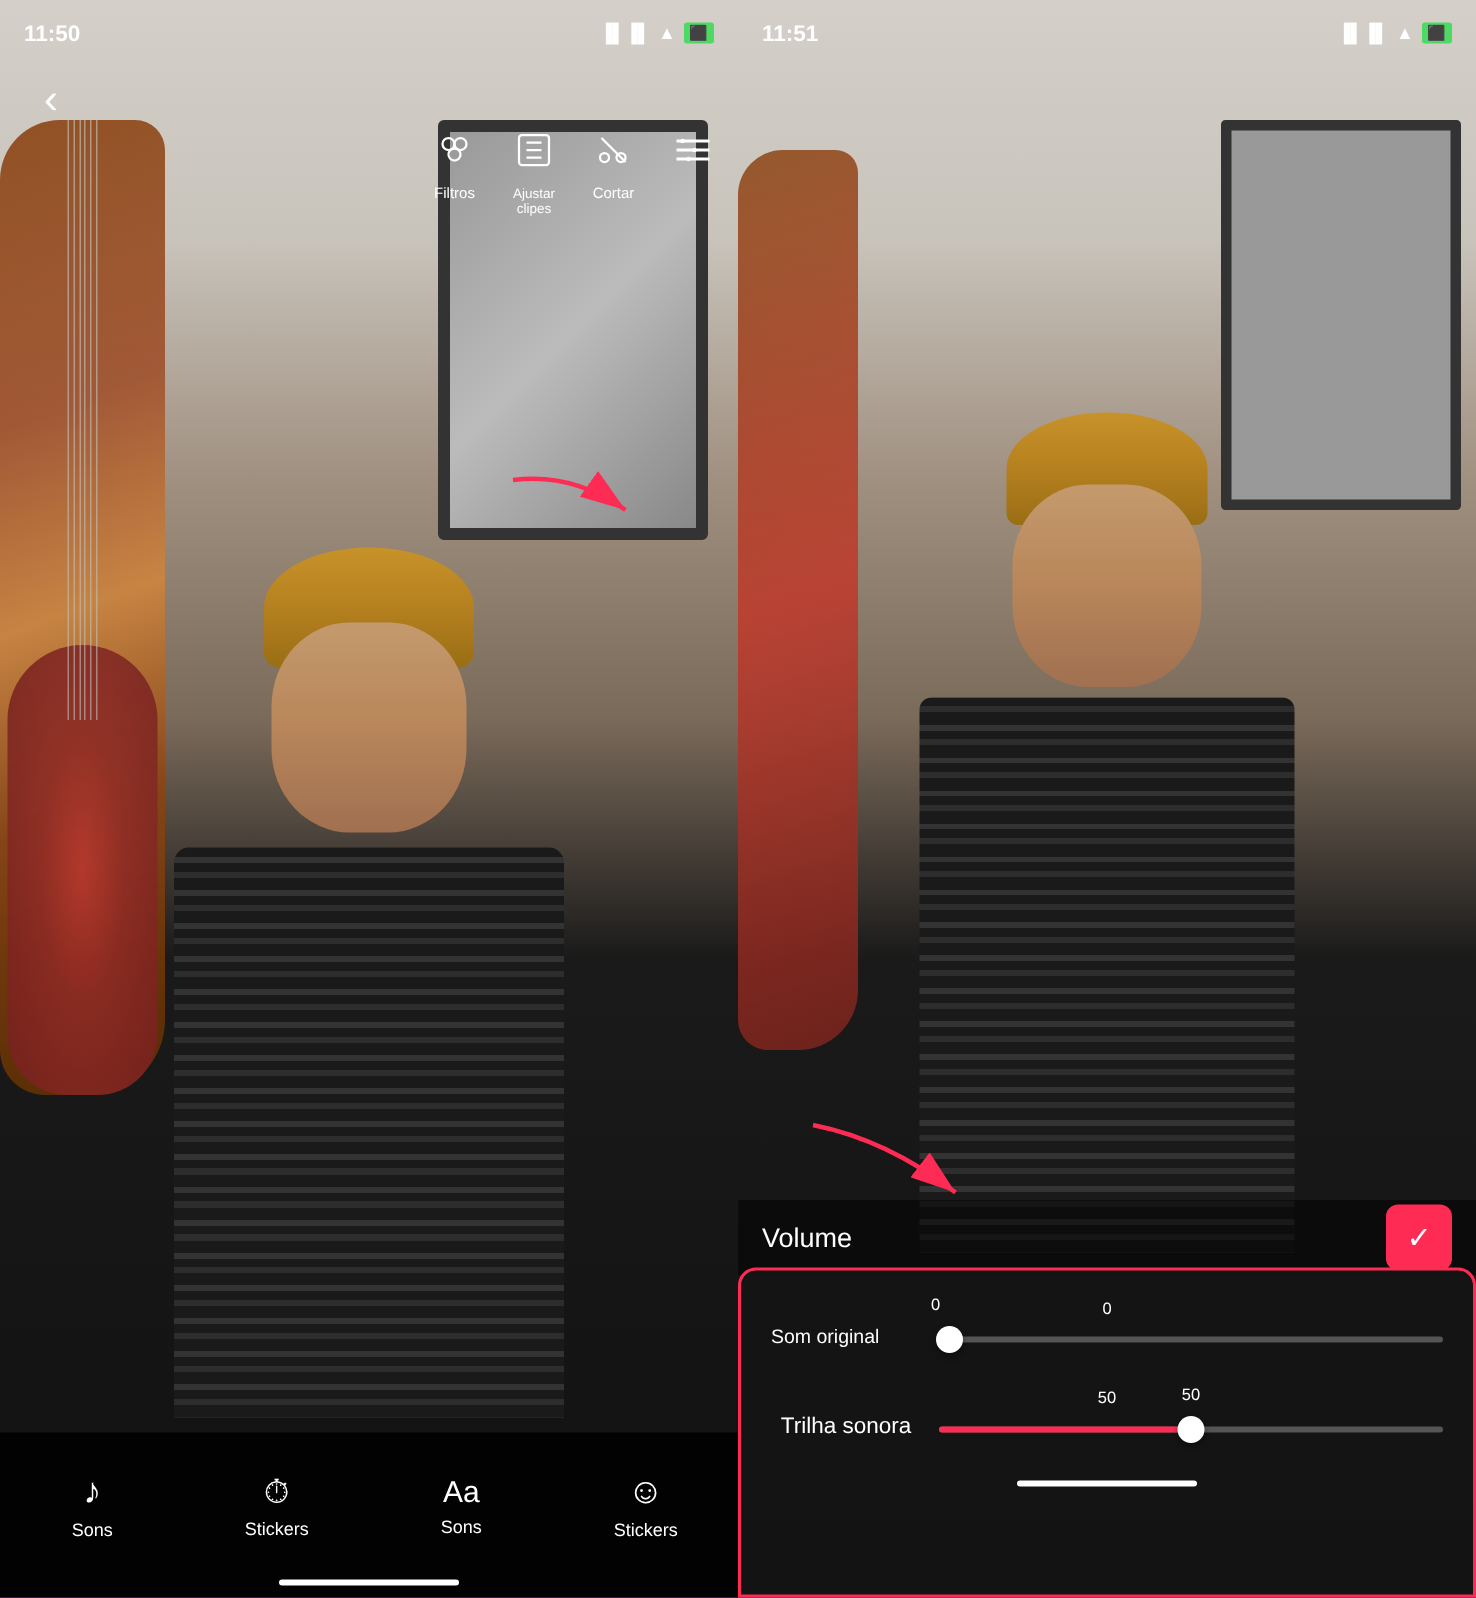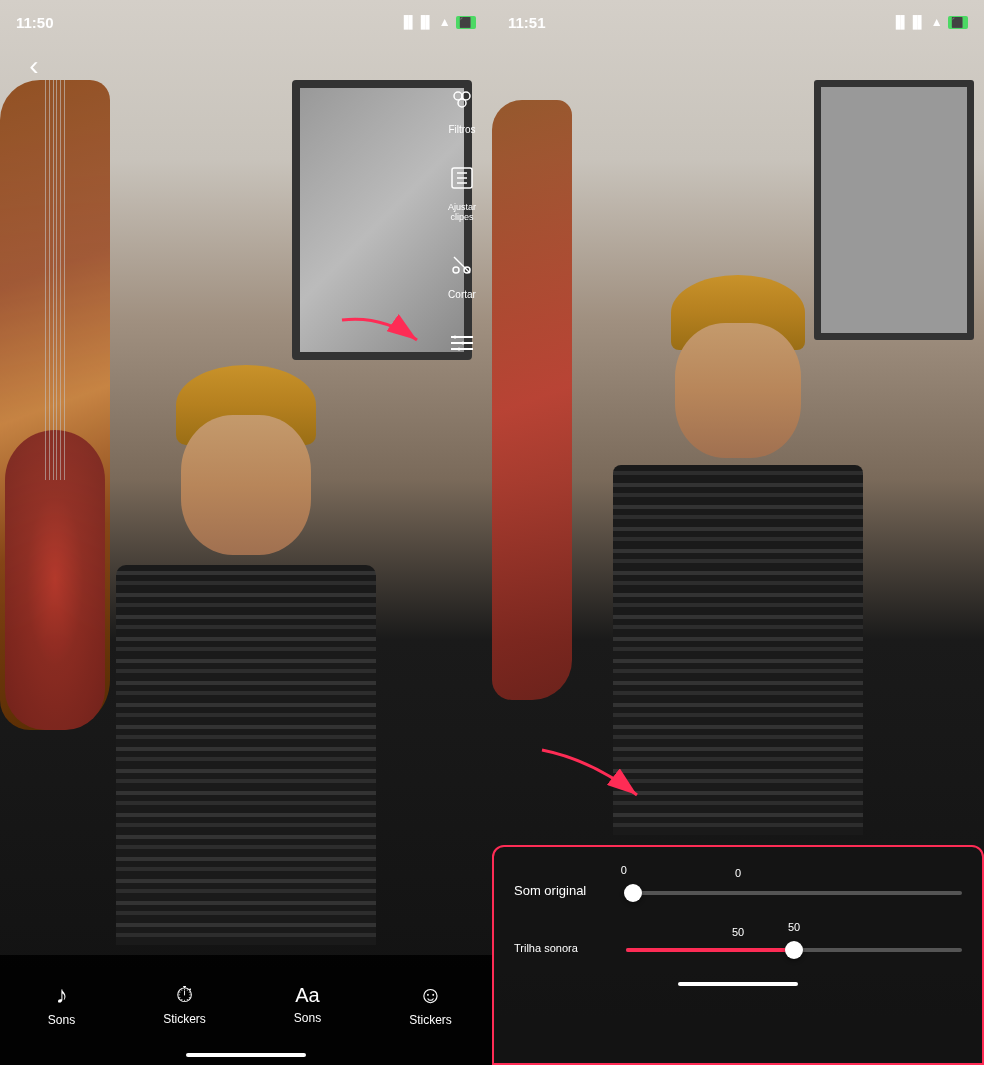--- a/index.html
+++ b/index.html
@@ -176,24 +176,24 @@
       align-items: center;
       justify-content: center;
     }
 
     
     .right-toolbar {
       position: absolute;
       top: 80px;
       right: 10px;
       display: flex;
-      flex-direction: column;
-      gap: 23px;
+      flex-direction: row;
+      gap: 13px;
       z-index: 20;
-      align-items: flex-end;
+      align-items: flex-start;
     }
     .toolbar-item {
       display: flex;
       flex-direction: column;
       align-items: center;
       gap: 4px;
       cursor: pointer;
     }
     .toolbar-icon {
       width: 40px;
@@ -553,20 +553,26 @@
     <svg width="120" height="80" viewBox="0 0 120 80">
       <defs>
         <marker id="arrowhead-right" markerWidth="10" markerHeight="7" refX="10" refY="3.5" orient="auto">
           <polygon points="0 0, 10 3.5, 0 7" fill="#fe2c55"></polygon>
         </marker>
       </defs>
       <path d="M 10 10 Q 60 20 105 55" stroke="#fe2c55" stroke-width="3" fill="none" marker-end="url(#arrowhead-right)"></path>
     </svg>
   </div>
 
+  <div class="volume-bar">
+    <span class="volume-label">Volume</span>
+    <div class="volume-check-btn">
+      <span>✓</span>
+    </div>
+  </div>
 
   <div class="volume-panel">
 
     <div class="slider-row">
       <div style="display:flex;justify-content:center;margin-bottom:4px;">
         <span class="slider-value" style="font-size:11px;color:#fff;">0</span>
       </div>
       <div style="display:flex;align-items:center;gap:12px;">
         <span class="slider-name" style="min-width:100px;font-size:13px;">Som original</span>
         <div class="slider-track" style="flex:1;position:relative;">
@@ -576,21 +582,21 @@
           </div>
         </div>
       </div>
     </div>
 
     <div class="slider-row">
       <div style="display:flex;justify-content:center;margin-bottom:4px;">
         <span class="slider-value" style="font-size:11px;color:#fff;">50</span>
       </div>
       <div style="display:flex;align-items:center;gap:12px;">
-        <span class="slider-name" style="min-width:100px;font-size:11px;">Trilha sonora</span>
+        <span class="slider-name" style="min-width:100px;font-size:15px;text-align:center;">Trilha sonora</span>
         <div class="slider-track" style="flex:1;position:relative;">
           <div class="slider-fill-trilha"></div>
           <div class="slider-thumb slider-thumb-trilha">
             <span class="slider-value-label" style="left:50%;transform:translateX(-50%);">50</span>
           </div>
         </div>
       </div>
     </div>
 
     <div class="bottom-indicator" style="margin-top:10px;"></div>

